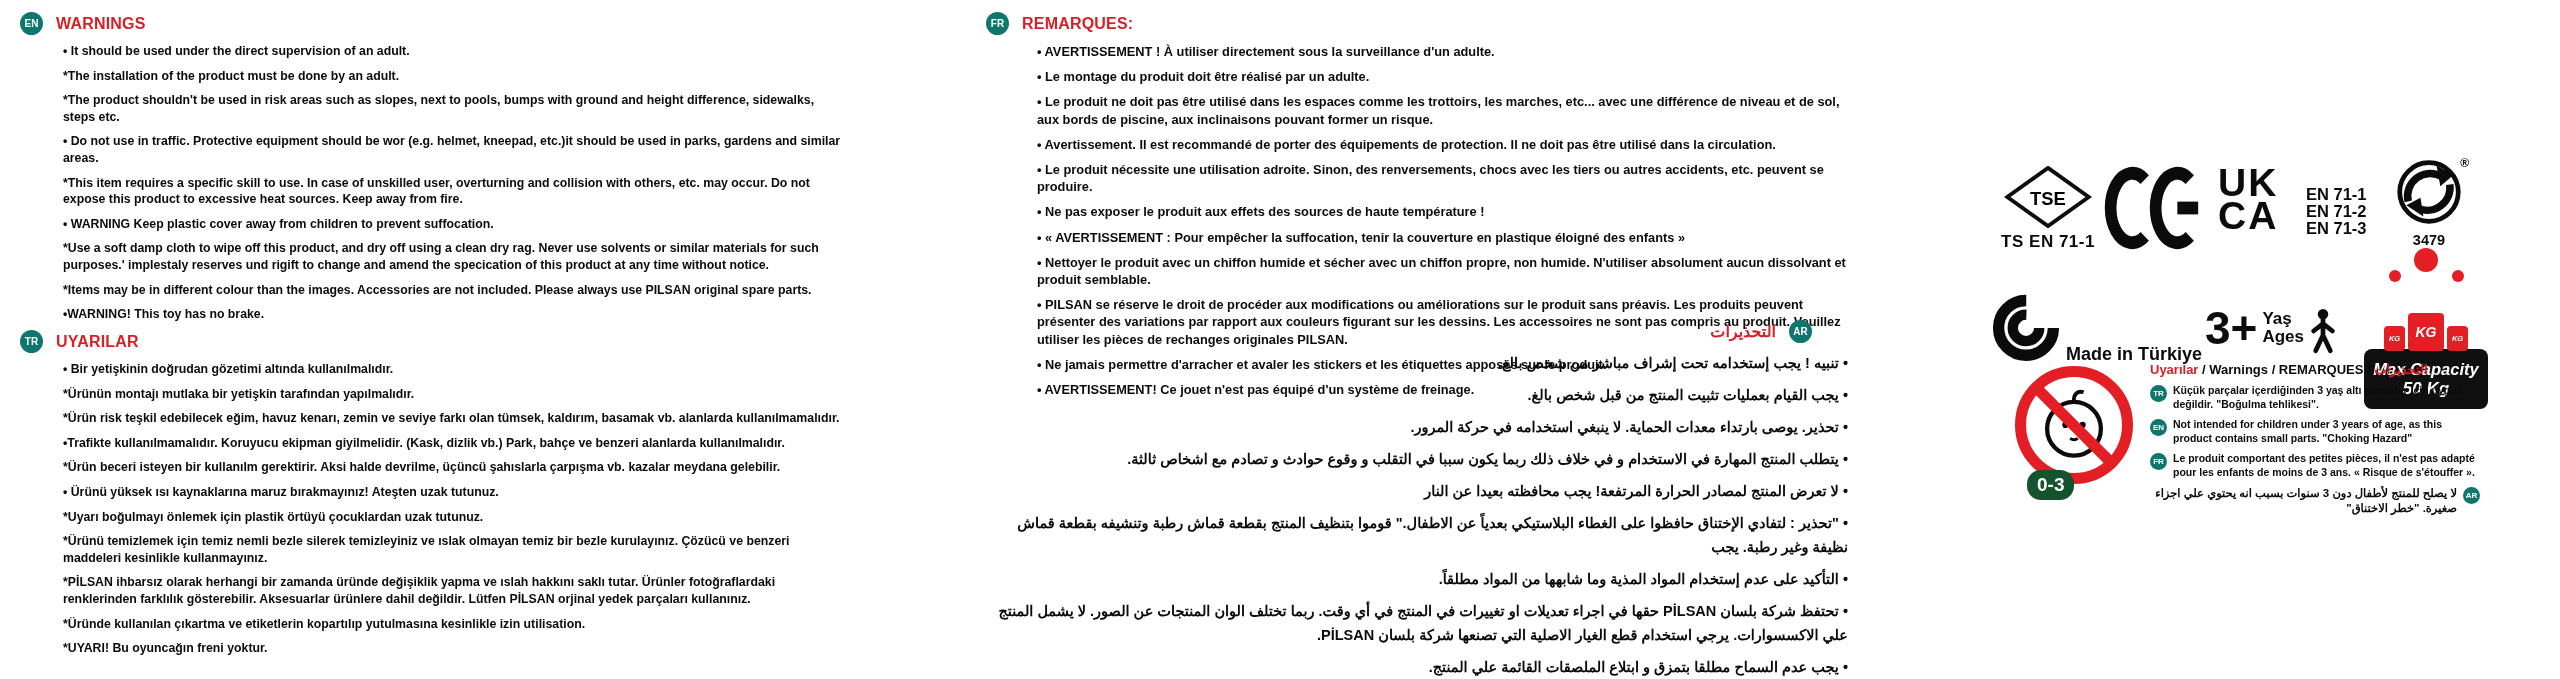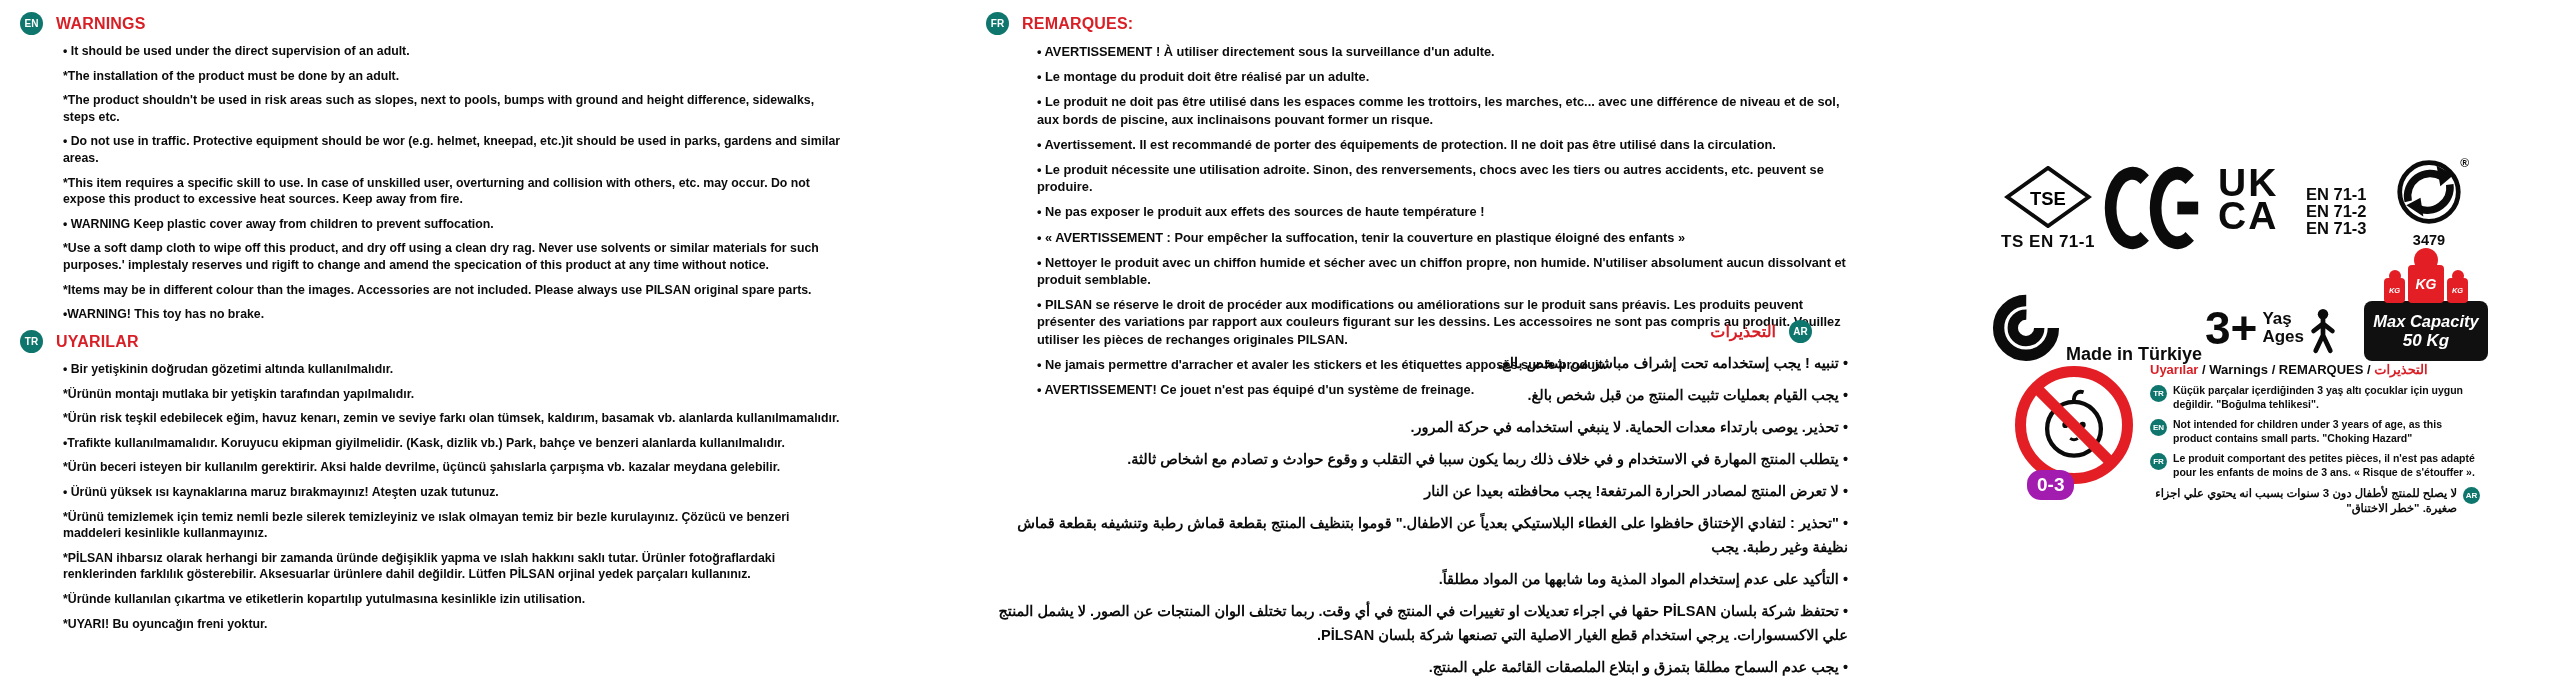--- a/index.html
+++ b/index.html
@@ -27,36 +27,36 @@
   .en71{font-size:16.5px;font-weight:700;line-height:17px;white-space:nowrap;}
   .gd-group{width:74px;text-align:center;}
   .gd-reg{position:absolute;right:-6px;top:-2px;font-size:12px;font-weight:700;}
   .gd-num{font-size:14.5px;font-weight:700;margin-top:2px;}
   .madein{font-size:18px;font-weight:700;white-space:nowrap;}
   .age-group{display:flex;align-items:flex-start;gap:5px;}
   .age3{font-size:46px;font-weight:700;line-height:40px;}
   .yasages{font-size:17px;font-weight:700;line-height:18px;padding-top:2px;}
   .cap-group{display:flex;flex-direction:column;align-items:center;width:124px;}
   .weights{display:flex;align-items:flex-end;gap:3px;}
-  .weight{display:flex;flex-direction:column;align-items:center;}
+  .weight{display:flex;flex-direction:column;align-items:center;gap:48px;}
   .knob{background:var(--danger);border-radius:50%;}
   .k-md{width:24px;height:24px;margin-bottom:-7px;}
   .k-sm{width:12px;height:12px;margin-bottom:-4px;}
   .wbody{background:var(--danger);color:#fff;font-weight:700;font-style:italic;
          display:flex;align-items:center;justify-content:center;border-radius:4px;position:relative;z-index:1;}
   .w-md{width:36px;height:38px;font-size:14px;}
   .w-sm{width:21px;height:25px;font-size:7.5px;}
   .capacity{background:#101010;color:#fff;border-radius:8px;width:124px;height:60px;display:flex;
             flex-direction:column;align-items:center;justify-content:center;font-style:italic;font-weight:700;margin-top:-2px;}
   .capacity .l1{font-size:16.5px;line-height:20px;}
   .capacity .l2{font-size:17px;line-height:20px;}
   .prohibit{position:absolute;width:118px;height:118px;}
   .ring{position:absolute;inset:0;border:11px solid var(--danger);border-radius:50%;}
   .slash{position:absolute;left:3px;top:54px;width:112px;height:11px;background:var(--danger);transform:rotate(45deg);}
-  .zero3{position:absolute;left:12px;top:104px;background:#a21caf;color:#fff;font-weight:700;font-size:19px;
+  .zero3{position:absolute;left:12px;top:104px;background:#14532d;color:#fff;font-weight:700;font-size:19px;
          padding:4px 10px;border-radius:14px;z-index:2;}
   .chk{position:absolute;left:2150px;top:362px;width:330px;}
   .chk-head{font-size:13px;font-weight:700;}
   .chk-head .sep{white-space:pre;}
   .red{color:var(--red);}
   .chk-item{position:relative;padding-left:23px;font-size:10.5px;line-height:13.5px;font-weight:700;margin-top:7px;}
   .chk-item .b17{position:absolute;left:0;top:1px;}
   .chk-item.rtl{padding-left:0;padding-right:23px;font-size:11.5px;line-height:15px;}
   .chk-item.rtl .b17{left:auto;right:0;}
 </style>
@@ -90,20 +90,21 @@
       <h2 class="title">UYARILAR</h2>
     </header>
     <div class="body">
 
     <p class="line">• Bir yetişkinin doğrudan gözetimi altında kullanılmalıdır.</p>
         <p class="line">*Ürünün montajı mutlaka bir yetişkin tarafından yapılmalıdır.</p>
         <p class="line">*Ürün risk teşkil edebilecek eğim, havuz kenarı, zemin ve seviye farkı olan tümsek, kaldırım, basamak vb. alanlarda kullanılmamalıdır.</p>
         <p class="line">•Trafikte kullanılmamalıdır. Koruyucu ekipman giyilmelidir. (Kask, dizlik vb.) Park, bahçe ve benzeri alanlarda kullanılmalıdır.</p>
         <p class="line">*Ürün beceri isteyen bir kullanılm gerektirir. Aksi halde devrilme, üçüncü şahıslarla çarpışma vb. kazalar meydana gelebilir.</p>
         <p class="line">• Ürünü yüksek ısı kaynaklarına maruz bırakmayınız! Ateşten uzak tutunuz.</p>
+        <p class="line">*Uyarı boğulmayı önlemek için plastik örtüyü çocuklardan uzak tutunuz.</p>
         <p class="line">*Ürünü temizlemek için temiz nemli bezle silerek temizleyiniz ve ıslak olmayan temiz bir bezle kurulayınız. Çözücü ve benzeri maddeleri kesinlikle kullanmayınız.</p>
         <p class="line">*PİLSAN ihbarsız olarak herhangi bir zamanda üründe değişiklik yapma ve ıslah hakkını saklı tutar. Ürünler fotoğraflardaki renklerinden farklılık gösterebilir. Aksesuarlar ürünlere dahil değildir. Lütfen PİLSAN orjinal yedek parçaları kullanınız.</p>
         <p class="line">*Üründe kullanılan çıkartma ve etiketlerin kopartılıp yutulmasına kesinlikle izin utilisation.</p>
         <p class="line">*UYARI! Bu oyuncağın freni yoktur.</p>
       </div>
   </section>
 
   <section class="sec sec-fr" style="left:986px;top:12px;width:886px;">
     <header class="sec-head">
       <span class="badge b23">FR</span>

